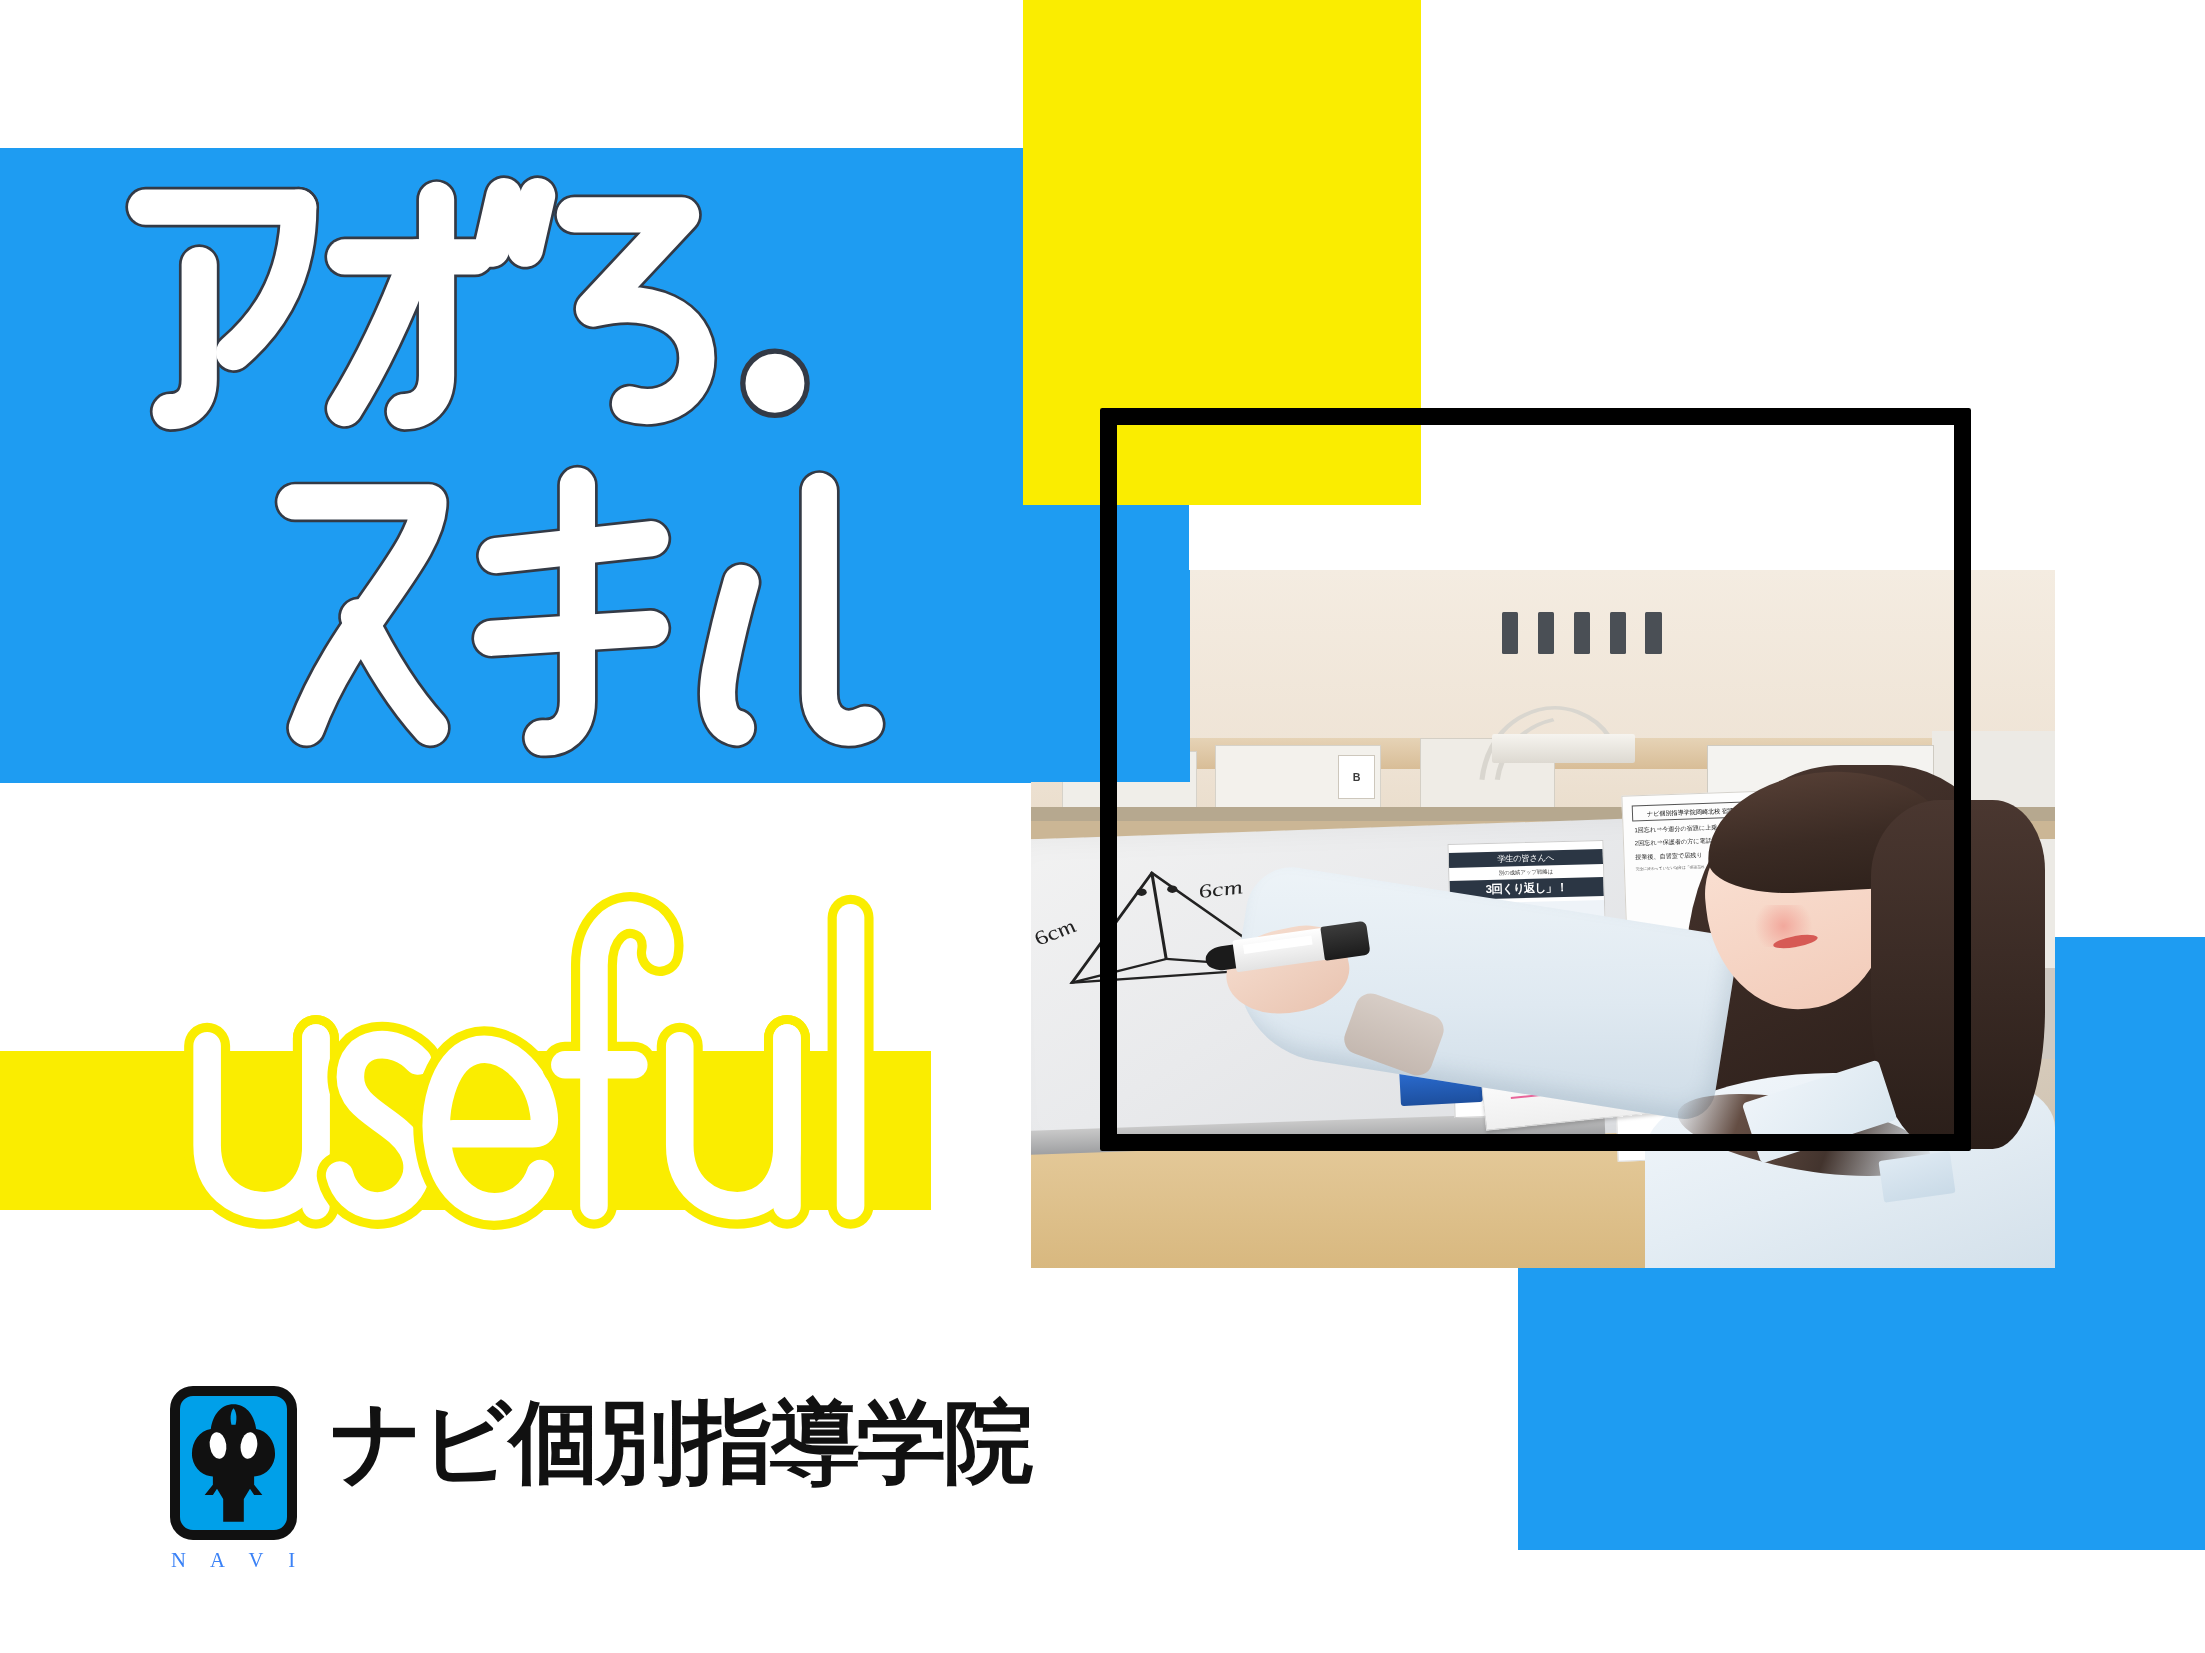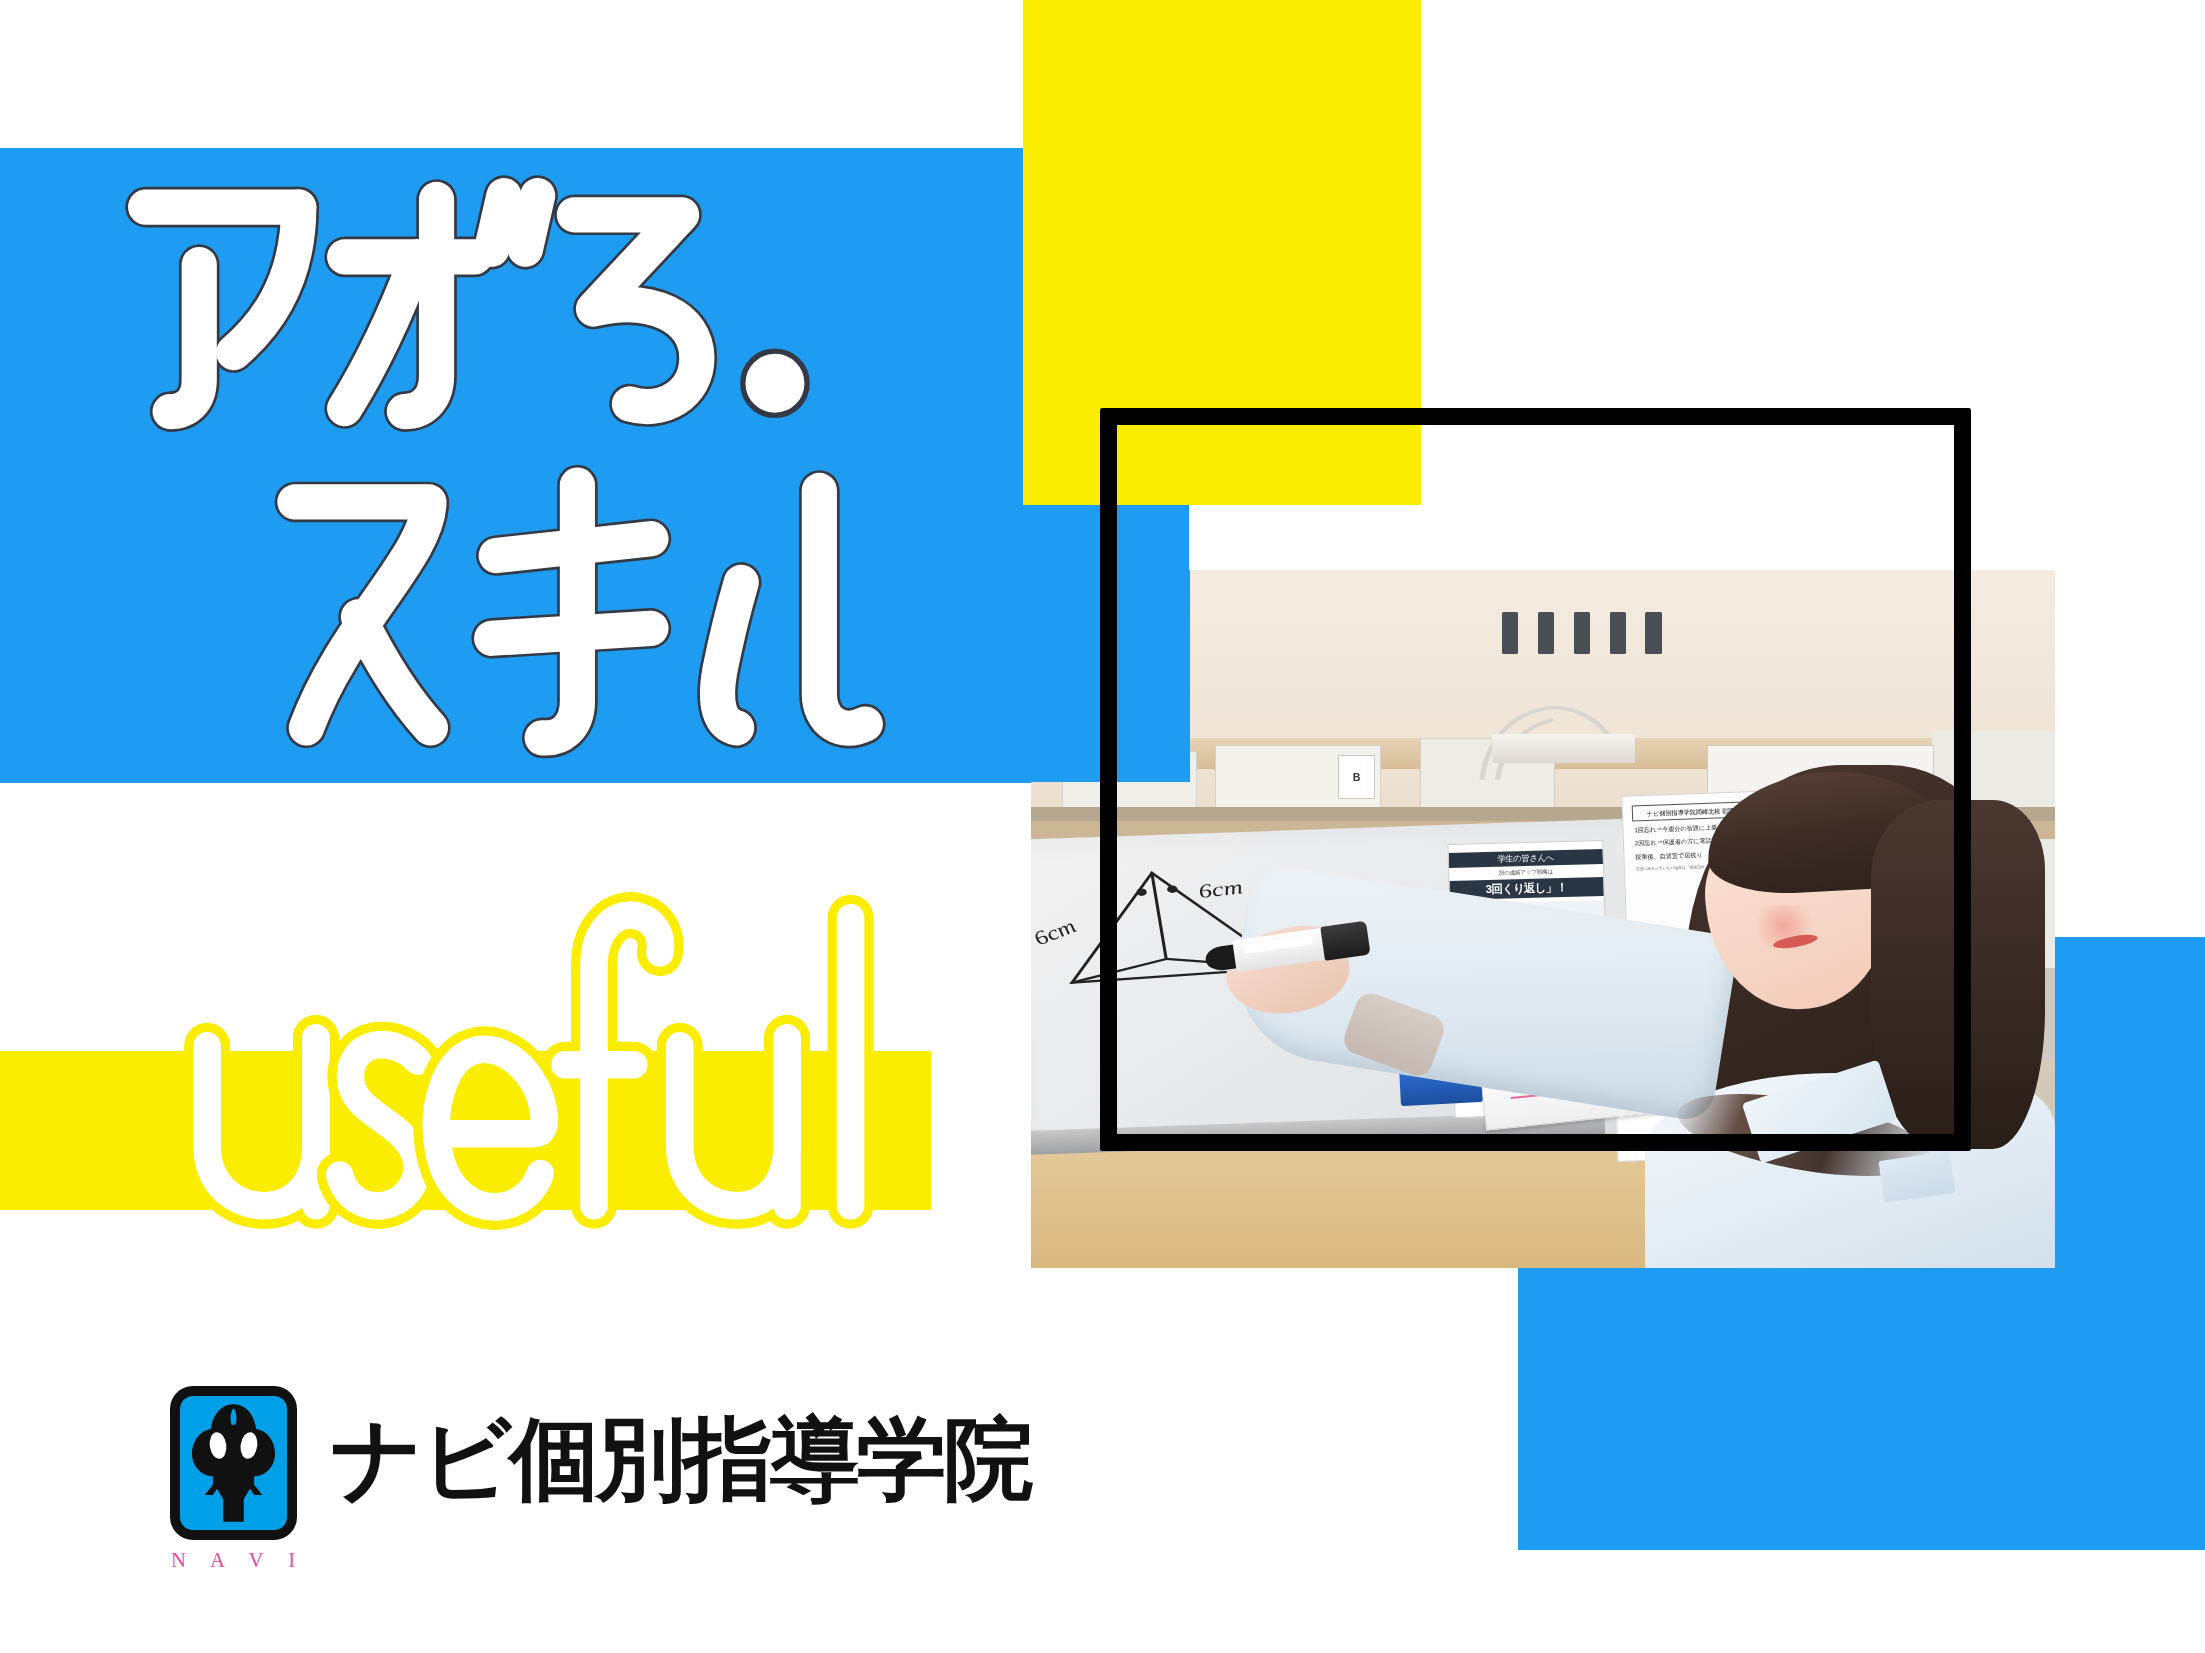--- a/index.html
+++ b/index.html
@@ -331,31 +331,31 @@
     border-radius: 23px;
     background: #00A0E9;
     position: relative;
     overflow: hidden;
   }
   #logo-mark svg { position:absolute; inset:0; width:100%; height:100%; }
   #logo-navi {
     margin-top: 9.2px;
     font-size: 20.7px;
     letter-spacing: 10px;
-    color: #ec4899;
+    color: #3b82f6;
     font-family: "Liberation Serif", serif;
     padding-left: 10px;
   }
   #logo-name {
     font-size: 90px;
     line-height: 1;
     color: #111111;
     font-weight: bold;
     letter-spacing: -3.1px;
-    margin-top: 28px;
+    margin-top: 11px;
     font-family: "DejaVu Sans", sans-serif;
   }
 </style>
 </head>
 <body>
 
 <div id="stage">
 
   <div class="block" id="blue-left"></div>
   <div class="block" id="yellow-top"></div>

